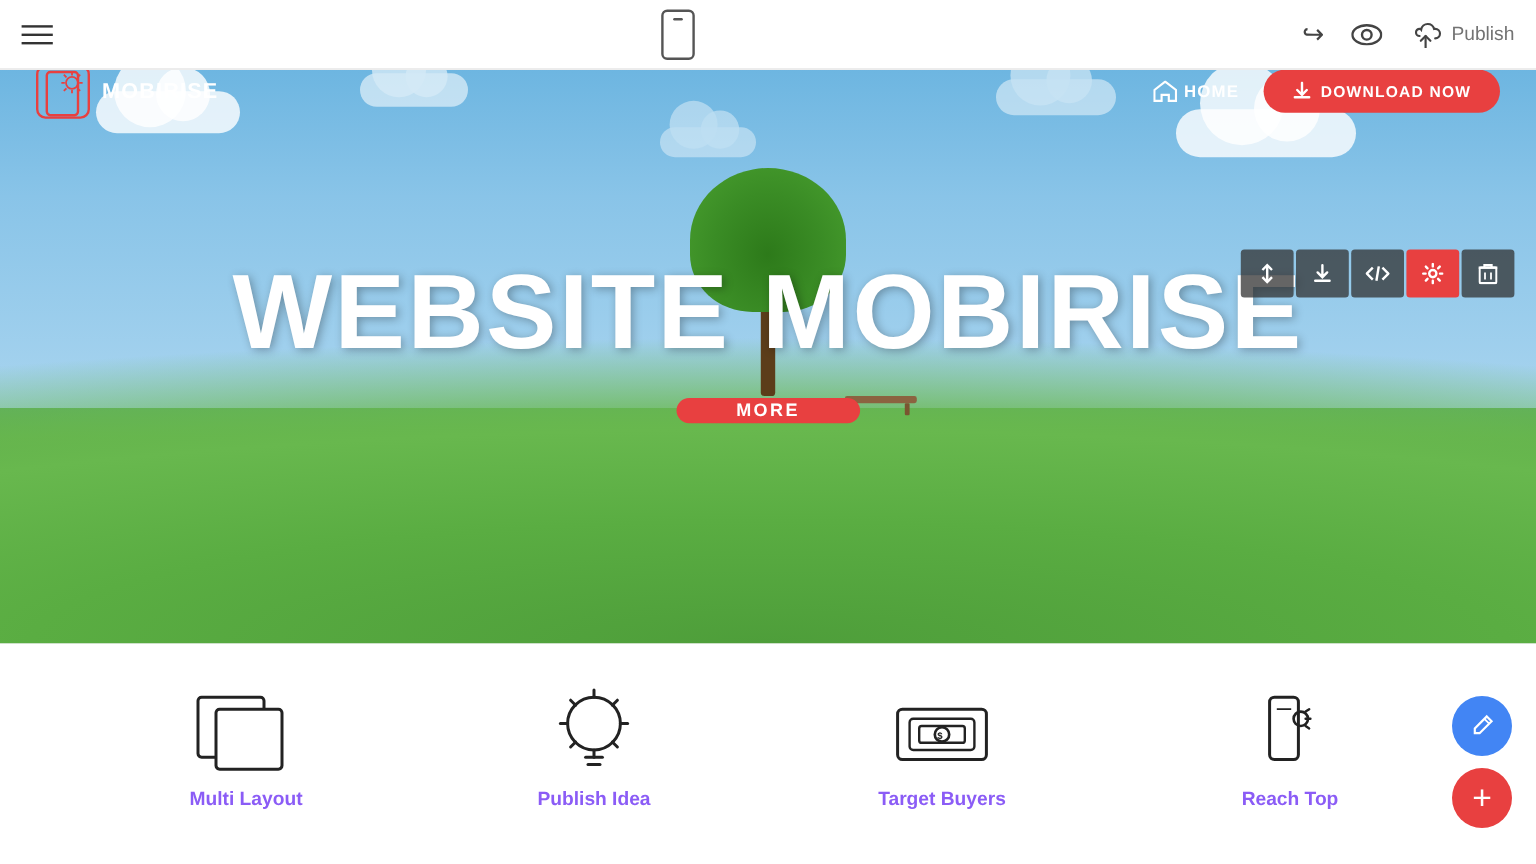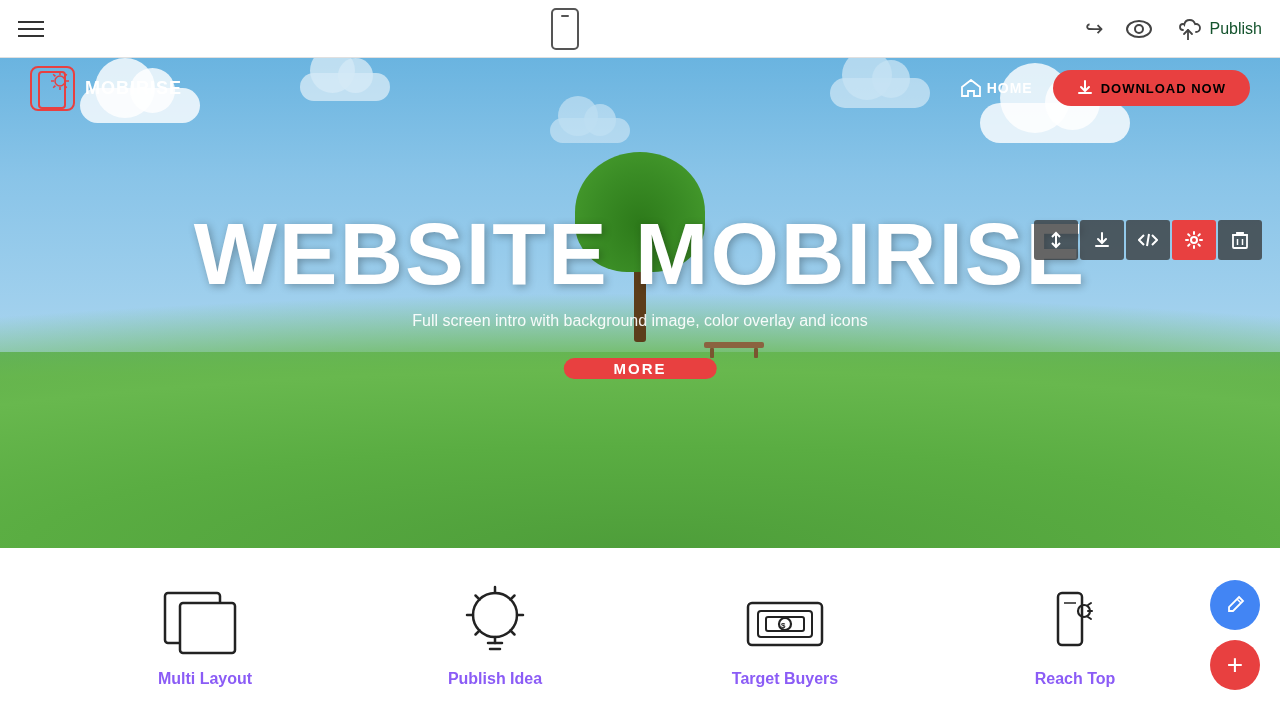--- a/index.html
+++ b/index.html
@@ -14,25 +14,25 @@
     }
     #topbar .left { display: flex; align-items: center; gap: 0; }
     .hamburger { display: flex; flex-direction: column; gap: 5px; cursor: pointer; }
     .hamburger span { display: block; width: 26px; height: 2px; background: #333; }
     #topbar .center { display: flex; align-items: center; }
     .phone-icon { width: 28px; height: 42px; border: 2px solid #555; border-radius: 5px; position: relative; display: flex; align-items: flex-end; justify-content: center; padding-bottom: 4px; }
     .phone-icon::before { content:''; position: absolute; top: 5px; left: 50%; transform: translateX(-50%); width: 8px; height: 2px; background: #555; border-radius: 2px; }
     #topbar .right { display: flex; align-items: center; gap: 22px; }
     .undo-icon { font-size: 22px; color: #444; cursor: pointer; display: inline-block; transform: scaleX(-1); }
     .eye-icon { font-size: 22px; color: #444; cursor: pointer; }
-    .publish-btn { display: flex; align-items: center; gap: 8px; border: none; background: transparent; font-size: 16px; color: #14532d; cursor: pointer; font-weight: 500; }
+    .publish-btn { display: flex; align-items: center; gap: 8px; border: none; background: transparent; font-size: 16px; color: #737373; cursor: pointer; font-weight: 500; }
     .publish-cloud { font-size: 20px; }
 
     
-    #main { margin-top: 58px; width: 1280px; height: 563px; position: relative; }
+    #main { margin-top: 46px; width: 1280px; height: 563px; position: relative; }
 
     
     .hero {
       position: relative; width: 100%; height: 490px; overflow: hidden;
       background: linear-gradient(180deg, #5ba8d8 0%, #4a9bcf 30%, #62b04e 65%, #4a8c3a 100%);
       display: flex; align-items: center; justify-content: center;
     }
     
     .hero-sky {
       position: absolute; top: 0; left: 0; width: 100%; height: 60%;
@@ -109,21 +109,21 @@
       position: absolute; left: 6px; top: 3px;
     }
     .brand-logo-sun {
       position: absolute; right: 4px; top: 4px; width: 18px; height: 18px;
     }
     .brand-name { color: #fff; font-size: 18px; font-weight: 700; letter-spacing: 1px; }
     .nav-right { display: flex; align-items: center; gap: 20px; }
     .nav-home { display: flex; align-items: center; gap: 6px; color: #fff; font-size: 14px; font-weight: 600; letter-spacing: 1px; cursor: pointer; }
     .nav-home-icon { font-size: 18px; }
     .download-btn {
-      background: #e84040; color: #000000; border: none; border-radius: 30px;
+      background: #e84040; color: #ffffff; border: none; border-radius: 30px;
       padding: 10px 24px; font-size: 13px; font-weight: 700; letter-spacing: 1px;
       cursor: pointer; display: flex; align-items: center; gap: 8px;
     }
     .download-icon { font-size: 16px; }
 
     
     .hero-content {
       position: absolute; top: 50%; left: 50%; transform: translate(-50%, -55%);
       text-align: center; z-index: 5;
     }
@@ -283,21 +283,20 @@
               <path d="M8 1v9M4 7l4 4 4-4M2 13h12" stroke="white" stroke-width="2" stroke-linecap="round" stroke-linejoin="round"></path>
             </svg>
           </span>
           <span>DOWNLOAD NOW</span>
         </button>
       </div>
     </div>
 
     <div class="hero-content">
       <h1 class="hero-title">WEBSITE MOBIRISE</h1>
-      <p class="hero-subtitle">Full screen intro with background image, color overlay and icons</p>
       <button class="hero-more-btn">MORE</button>
     </div>
 
     <div class="section-toolbar">
       <button class="toolbar-btn" title="Reorder">
         <svg width="18" height="18" viewBox="0 0 18 18" fill="none">
           <line x1="9" y1="2" x2="9" y2="16" stroke="white" stroke-width="2"></line>
           <polyline points="5,6 9,2 13,6" stroke="white" stroke-width="2" fill="none"></polyline>
           <polyline points="5,12 9,16 13,12" stroke="white" stroke-width="2" fill="none"></polyline>
         </svg>

